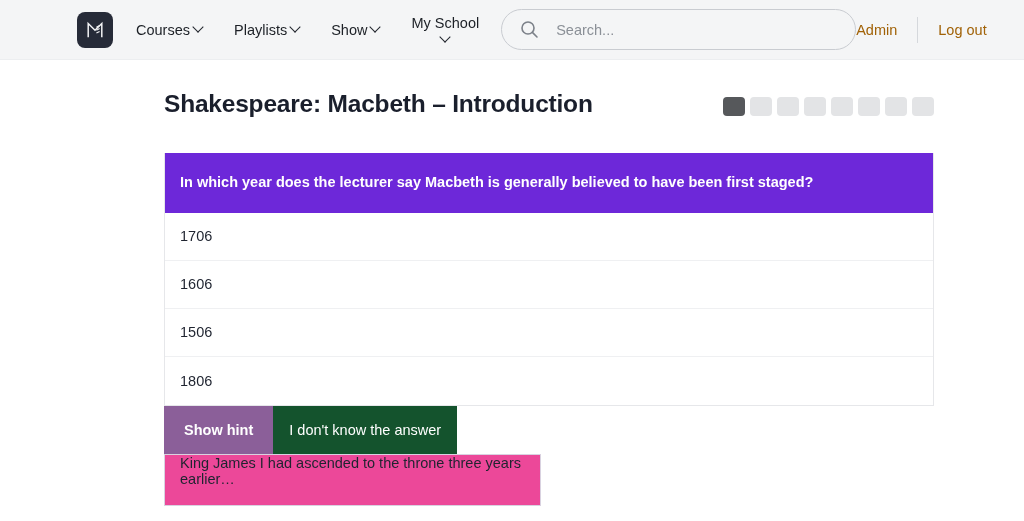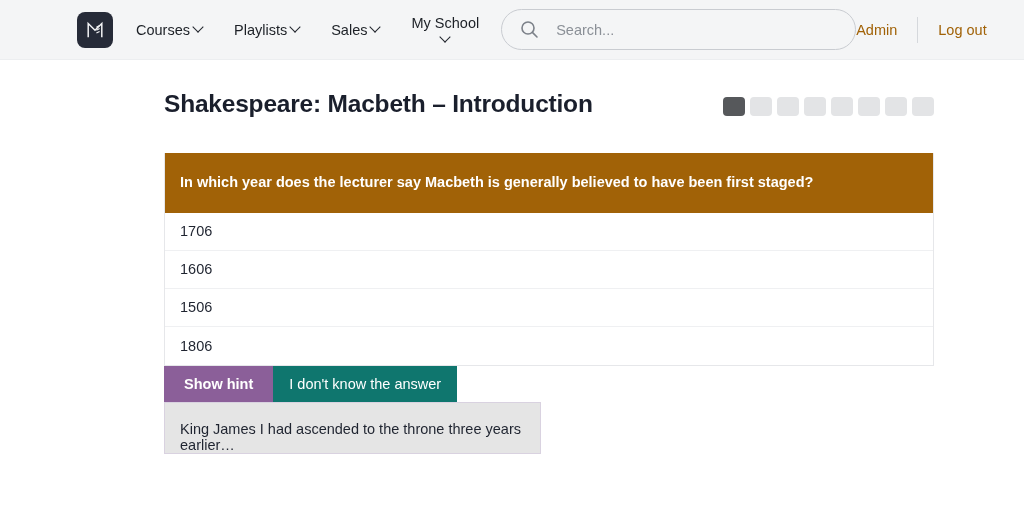--- a/index.html
+++ b/index.html
@@ -154,72 +154,72 @@
   }
   .pbox.done { background: #56585b; }
 
   
   .quiz-card {
     margin-top: 35px;
     border: 1px solid #e6e7ea;
     border-top: none;
   }
   .question-bar {
-    background: #a16207;
+    background: #6d28d9;
     color: #ffffff;
     font-size: 14.5px;
     font-weight: bold;
     padding: 20px 15px 21px 15px;
     line-height: 1.3;
   }
   .answer {
     font-size: 14.5px;
     color: #1f2430;
     padding: 15px 15px 15px 15px;
-    height: 38px;
+    height: 48px;
     display: flex;
     align-items: center;
     background: #ffffff;
     border-bottom: 1px solid #eff0f2;
     cursor: pointer;
   }
   .answer:last-child { border-bottom: none; }
 
   
   .actions {
     display: flex;
     align-items: stretch;
     margin-top: 0;
   }
   .btn {
     font-size: 14.5px;
     color: #ffffff;
     border: none;
     font-family: "Liberation Sans", sans-serif;
     cursor: pointer;
-    height: 36px;
+    height: 48px;
     display: flex;
     align-items: center;
     justify-content: center;
     white-space: nowrap;
     padding: 0 20px;
     text-align: center;
   }
   .btn-hint { background: #8b5f99; font-weight: bold; }
-  .btn-dontknow { background: #0f766e; padding: 0 16px; }
+  .btn-dontknow { background: #14532d; padding: 0 16px; }
 
   
   .hint-box {
     margin-top: 0;
     width: 377px;
     min-height: 52px;
     border: 1px solid #d9d2e0;
-    background: #e5e5e5;
-    display: flex;
-    align-items: flex-end;
+    background: #ec4899;
+    display: flex;
+    align-items: flex-start;
     padding: 0 15px;
     font-size: 14.5px;
     color: #1f2430;
   }
 </style>
 </head>
 <body>
 
 <div class="topbar">
 
@@ -237,21 +237,21 @@
   <div class="nav-items">
     <div class="nav-item">
       <span>Courses</span>
       <span class="chev"></span>
     </div>
     <div class="nav-item">
       <span>Playlists</span>
       <span class="chev"></span>
     </div>
     <div class="nav-item">
-      <span>Sales</span>
+      <span>Show</span>
       <span class="chev"></span>
     </div>
     <div class="nav-item">
       <span>My School</span>
       <span class="chev"></span>
     </div>
   </div>
 
   <div class="search-wrap">
     <span class="search-icon">

